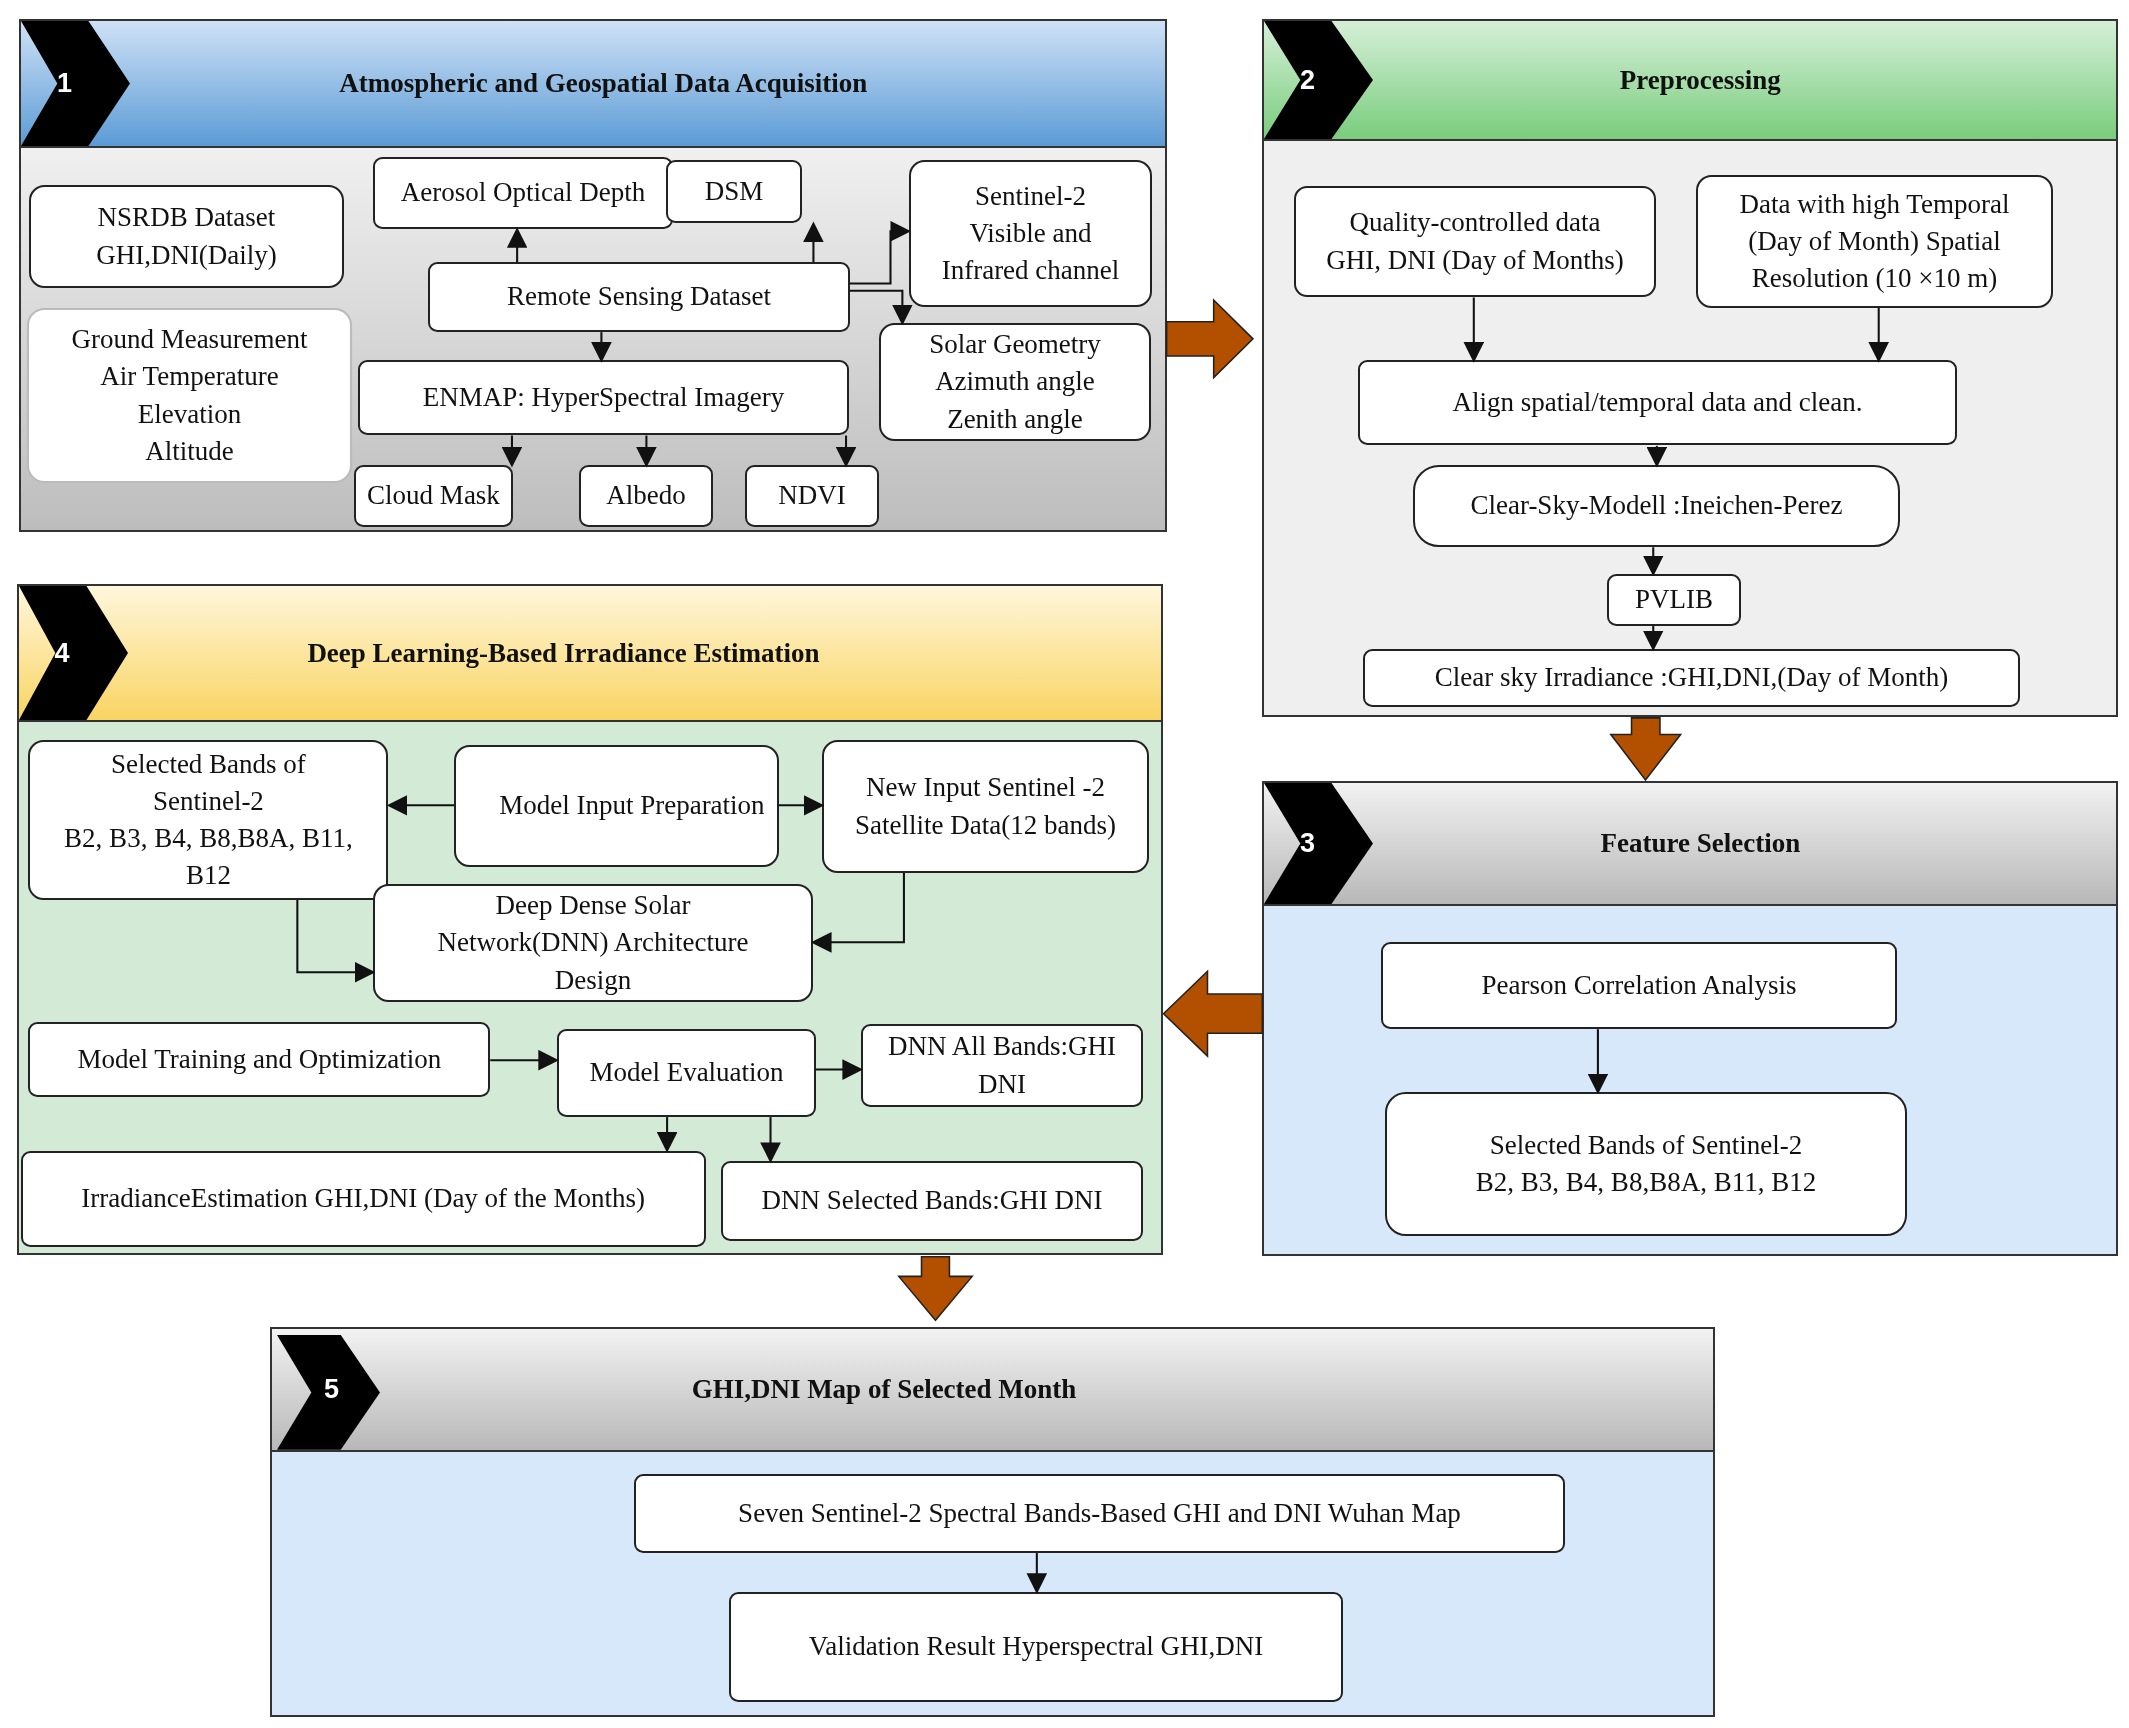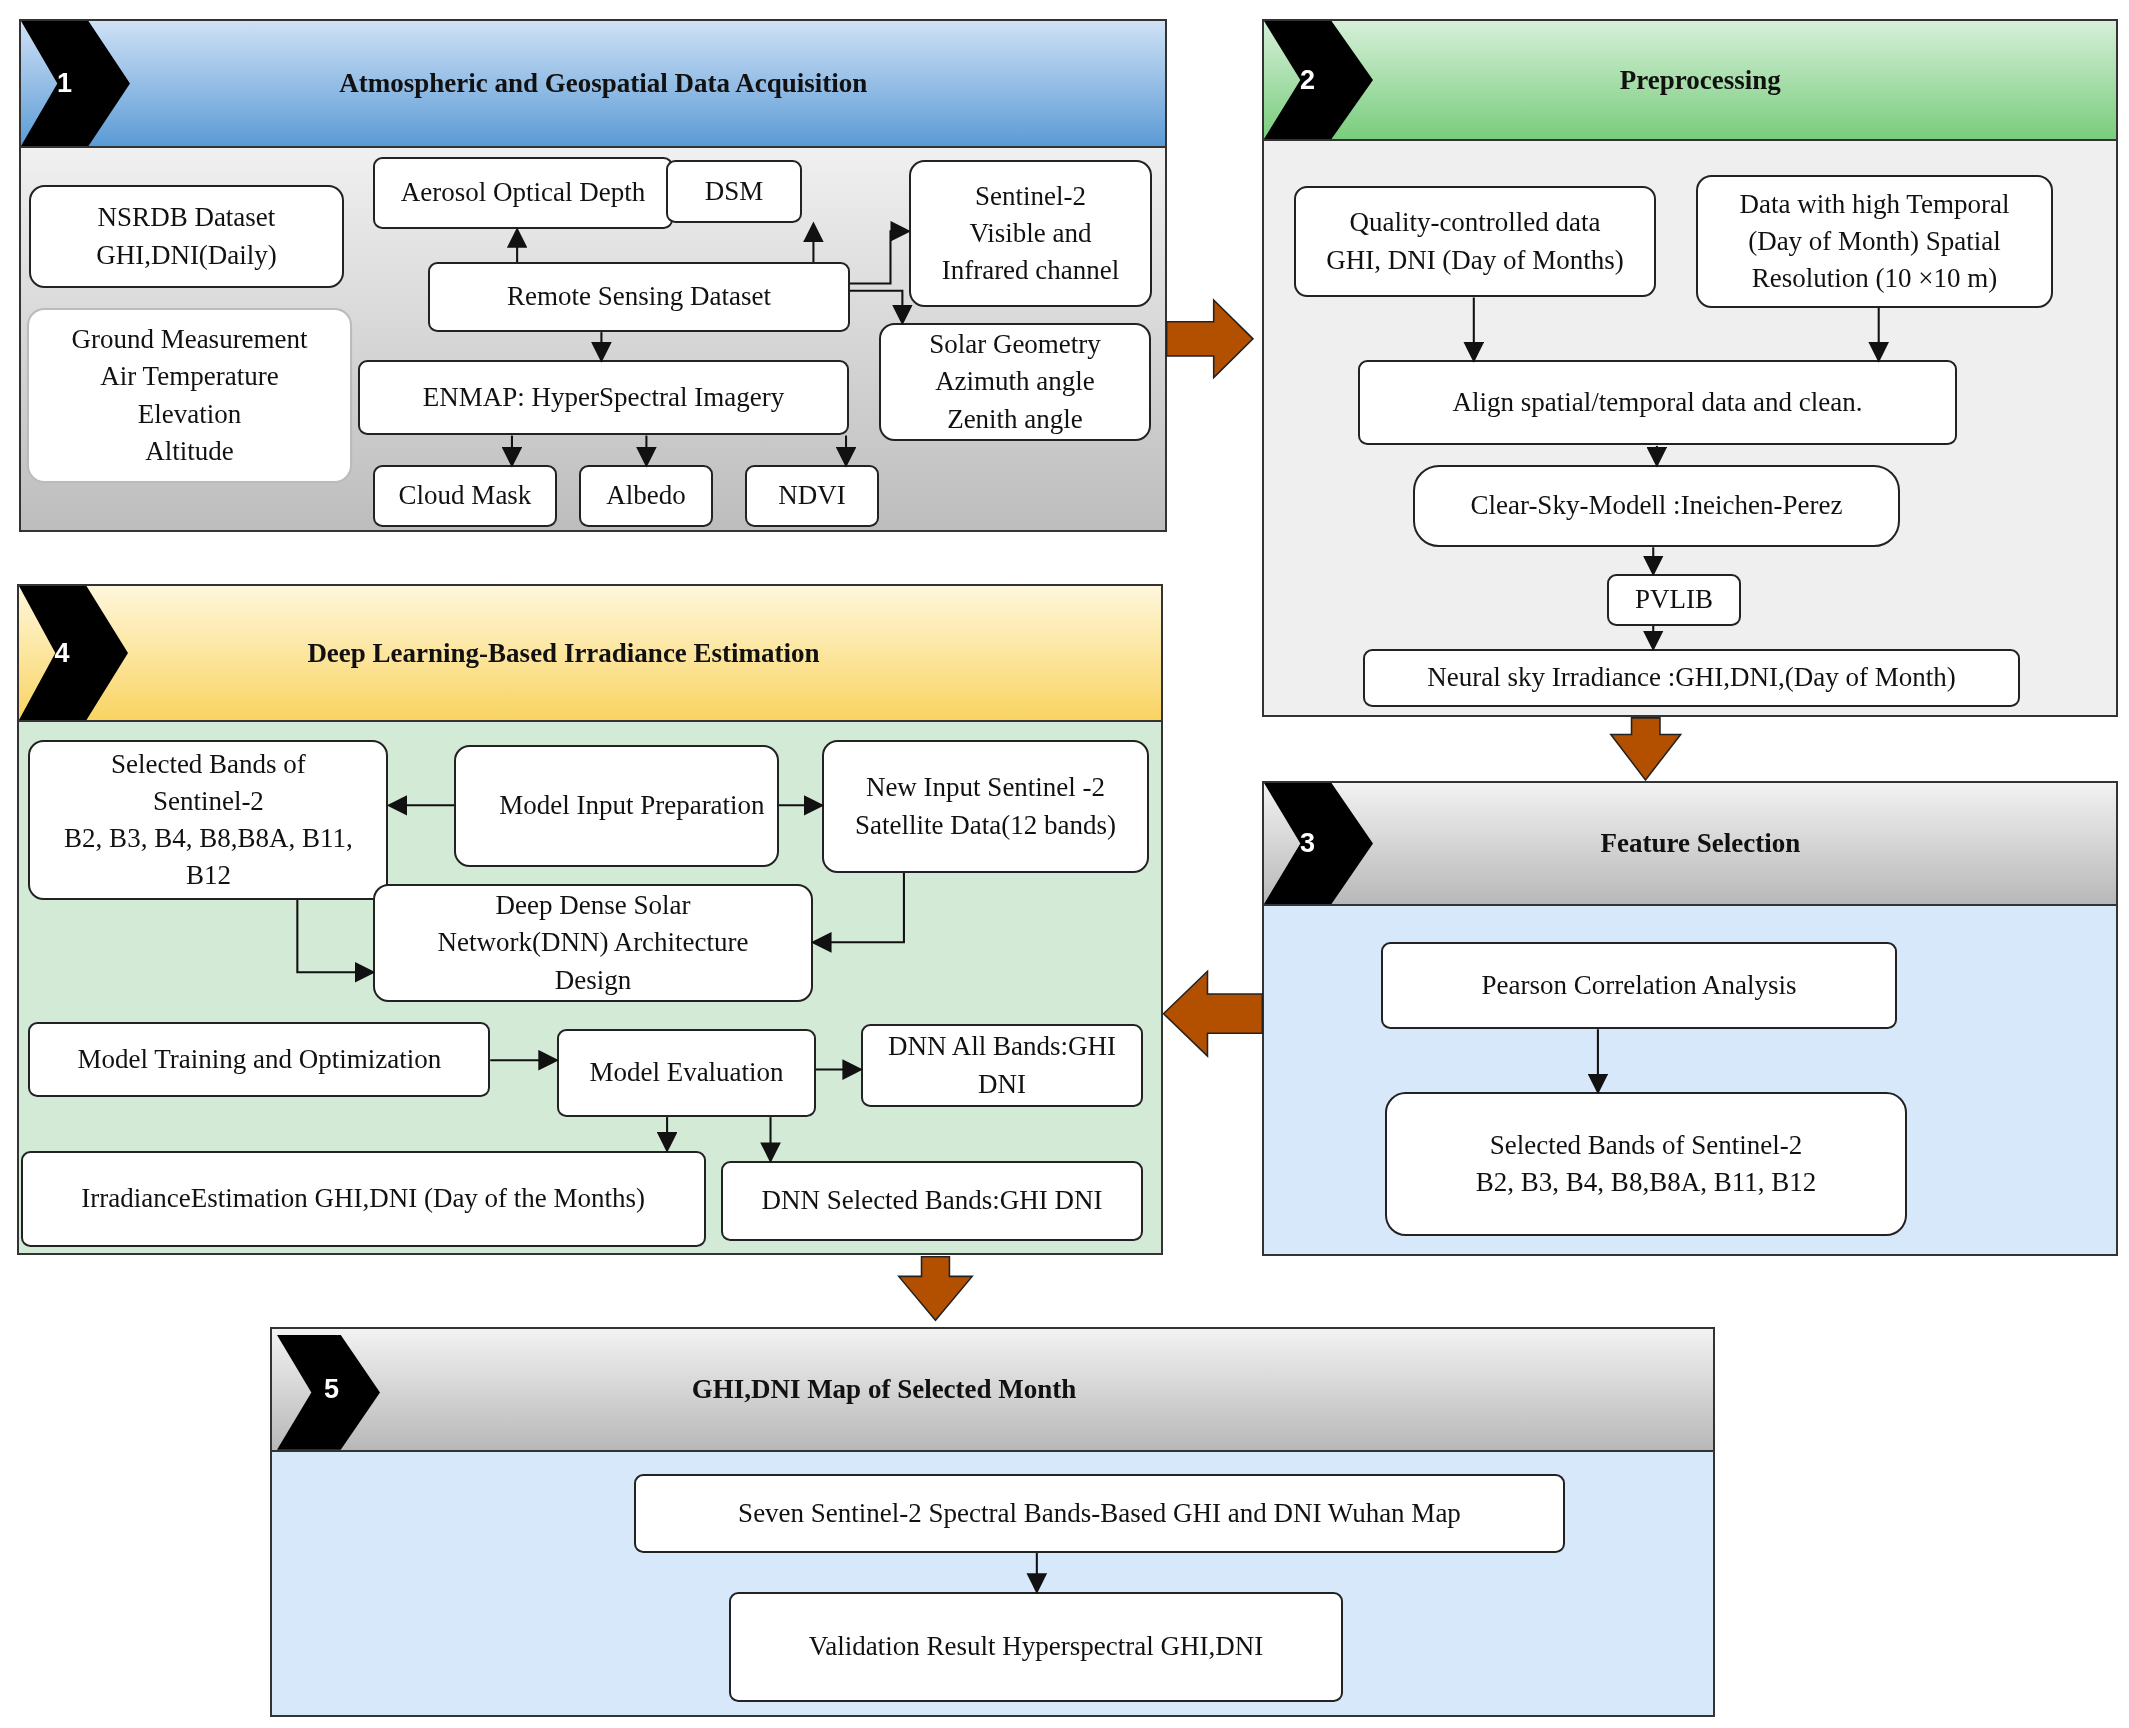--- a/index.html
+++ b/index.html
@@ -61,21 +61,21 @@
 </div>
 <div class="box sq" style="left:428px;top:262px;width:422px;height:70px;text-align:center;">
   <span>Remote Sensing Dataset</span>
 </div>
 <div class="box" style="left:879px;top:323px;width:272px;height:118px;">
   <div><span>Solar Geometry</span><br><span>Azimuth angle</span><br><span>Zenith angle</span></div>
 </div>
 <div class="box sq" style="left:358px;top:360px;width:491px;height:75px;">
   <span>ENMAP: HyperSpectral  Imagery</span>
 </div>
-<div class="box sq" style="left:373px;top:465px;width:184px;height:62px;">
+<div class="box sq" style="left:354px;top:465px;width:159px;height:62px;">
   <span>Cloud Mask</span>
 </div>
 <div class="box sq" style="left:579px;top:465px;width:134px;height:62px;">
   <span>Albedo</span>
 </div>
 <div class="box sq" style="left:745px;top:465px;width:134px;height:62px;">
   <span>NDVI</span>
 </div>
 
 <div class="panel" style="left:1262px;top:19px;width:856px;height:698px;">
@@ -100,21 +100,21 @@
 <div class="box sq" style="left:1358px;top:360px;width:599px;height:85px;">
   <span>Align spatial/temporal data and clean.</span>
 </div>
 <div class="box" style="left:1413px;top:465px;width:487px;height:82px;border-radius:26px;">
   <span>Clear-Sky-Modell :Ineichen-Perez</span>
 </div>
 <div class="box sq" style="left:1607px;top:574px;width:134px;height:52px;">
   <span>PVLIB</span>
 </div>
 <div class="box sq" style="left:1363px;top:649px;width:657px;height:58px;">
-  <span>Neural sky Irradiance :GHI,DNI,(Day of Month)</span>
+  <span>Clear sky Irradiance :GHI,DNI,(Day of Month)</span>
 </div>
 
 <div class="panel" style="left:16.5px;top:584px;width:1146px;height:671px;">
   <div class="panel-header hdr4" style="height:136px;">
     <div class="chevron">
       <svg viewBox="0 0 210 240" preserveAspectRatio="none">
           <polygon points="0,0 130,0 210,120 130,240 0,240 70,120" fill="#000"></polygon>
         </svg>
     </div>
     <div class="chevron-num">4</div>

